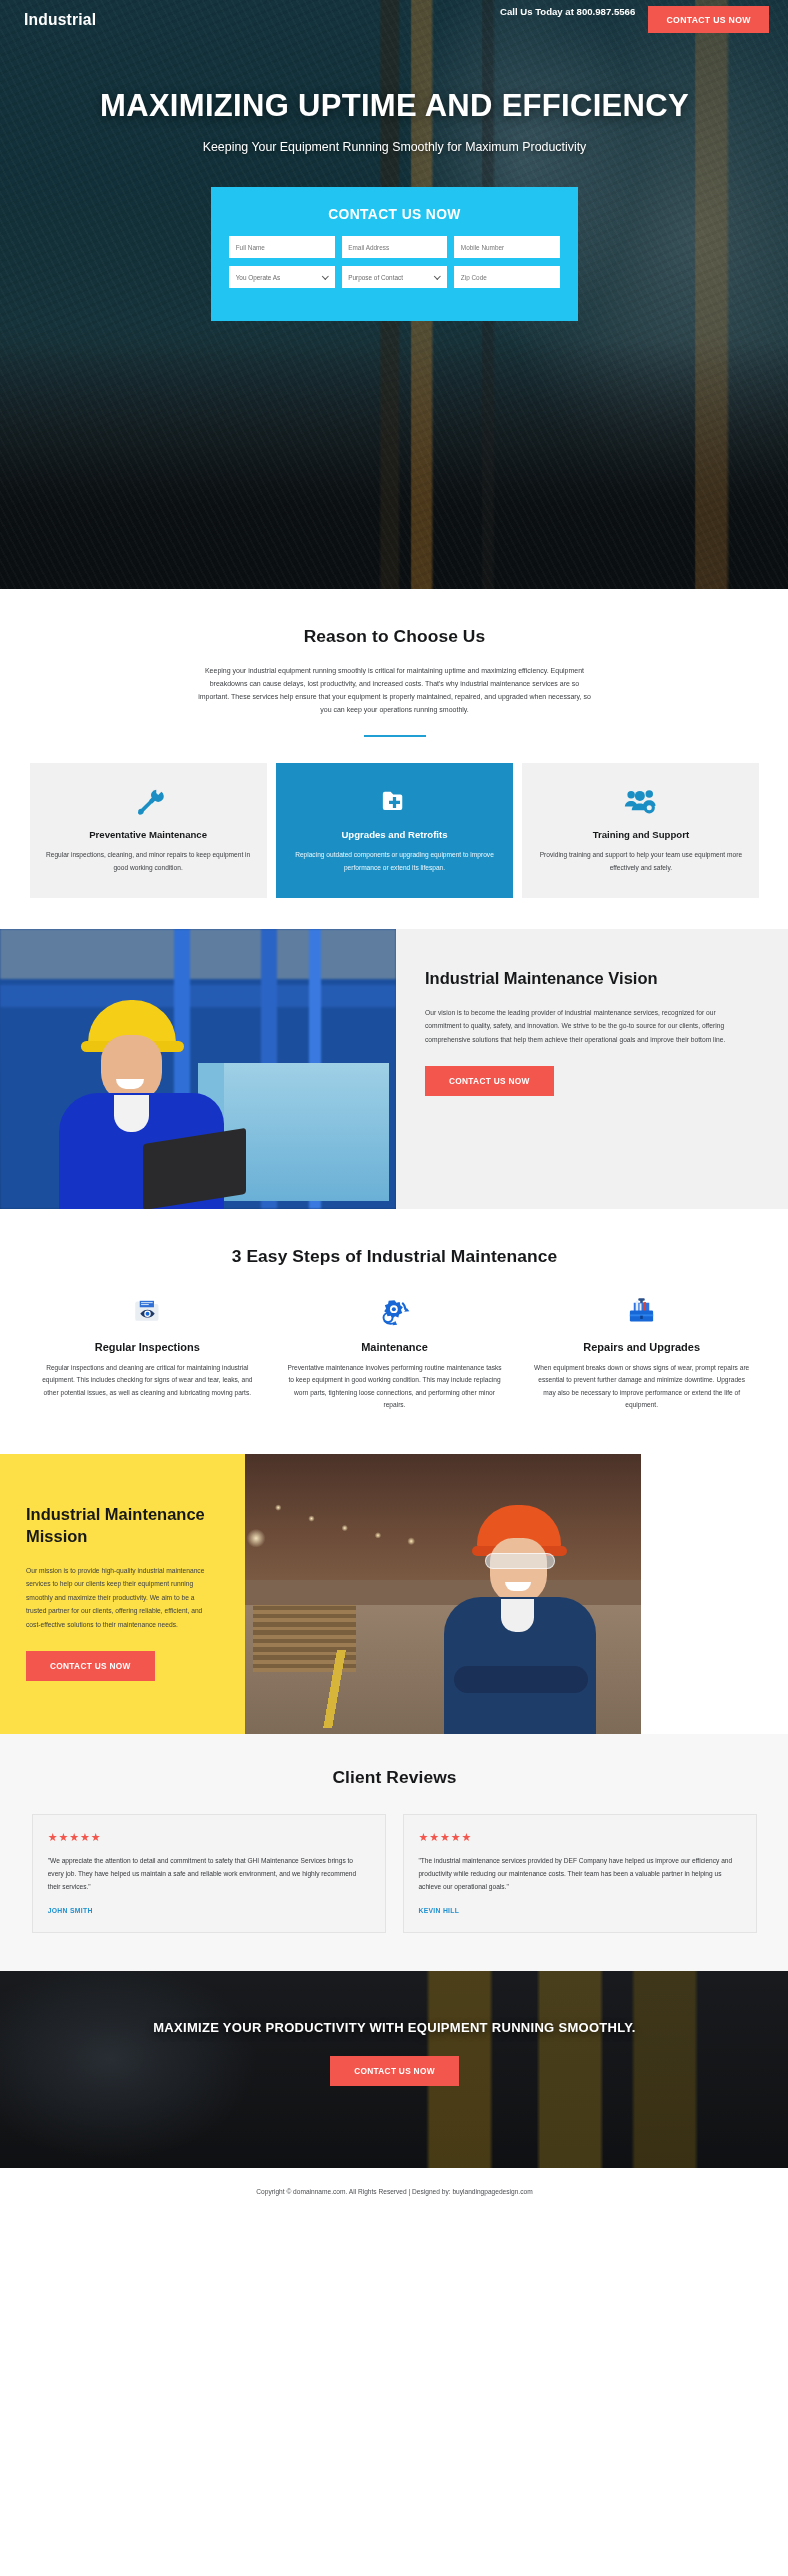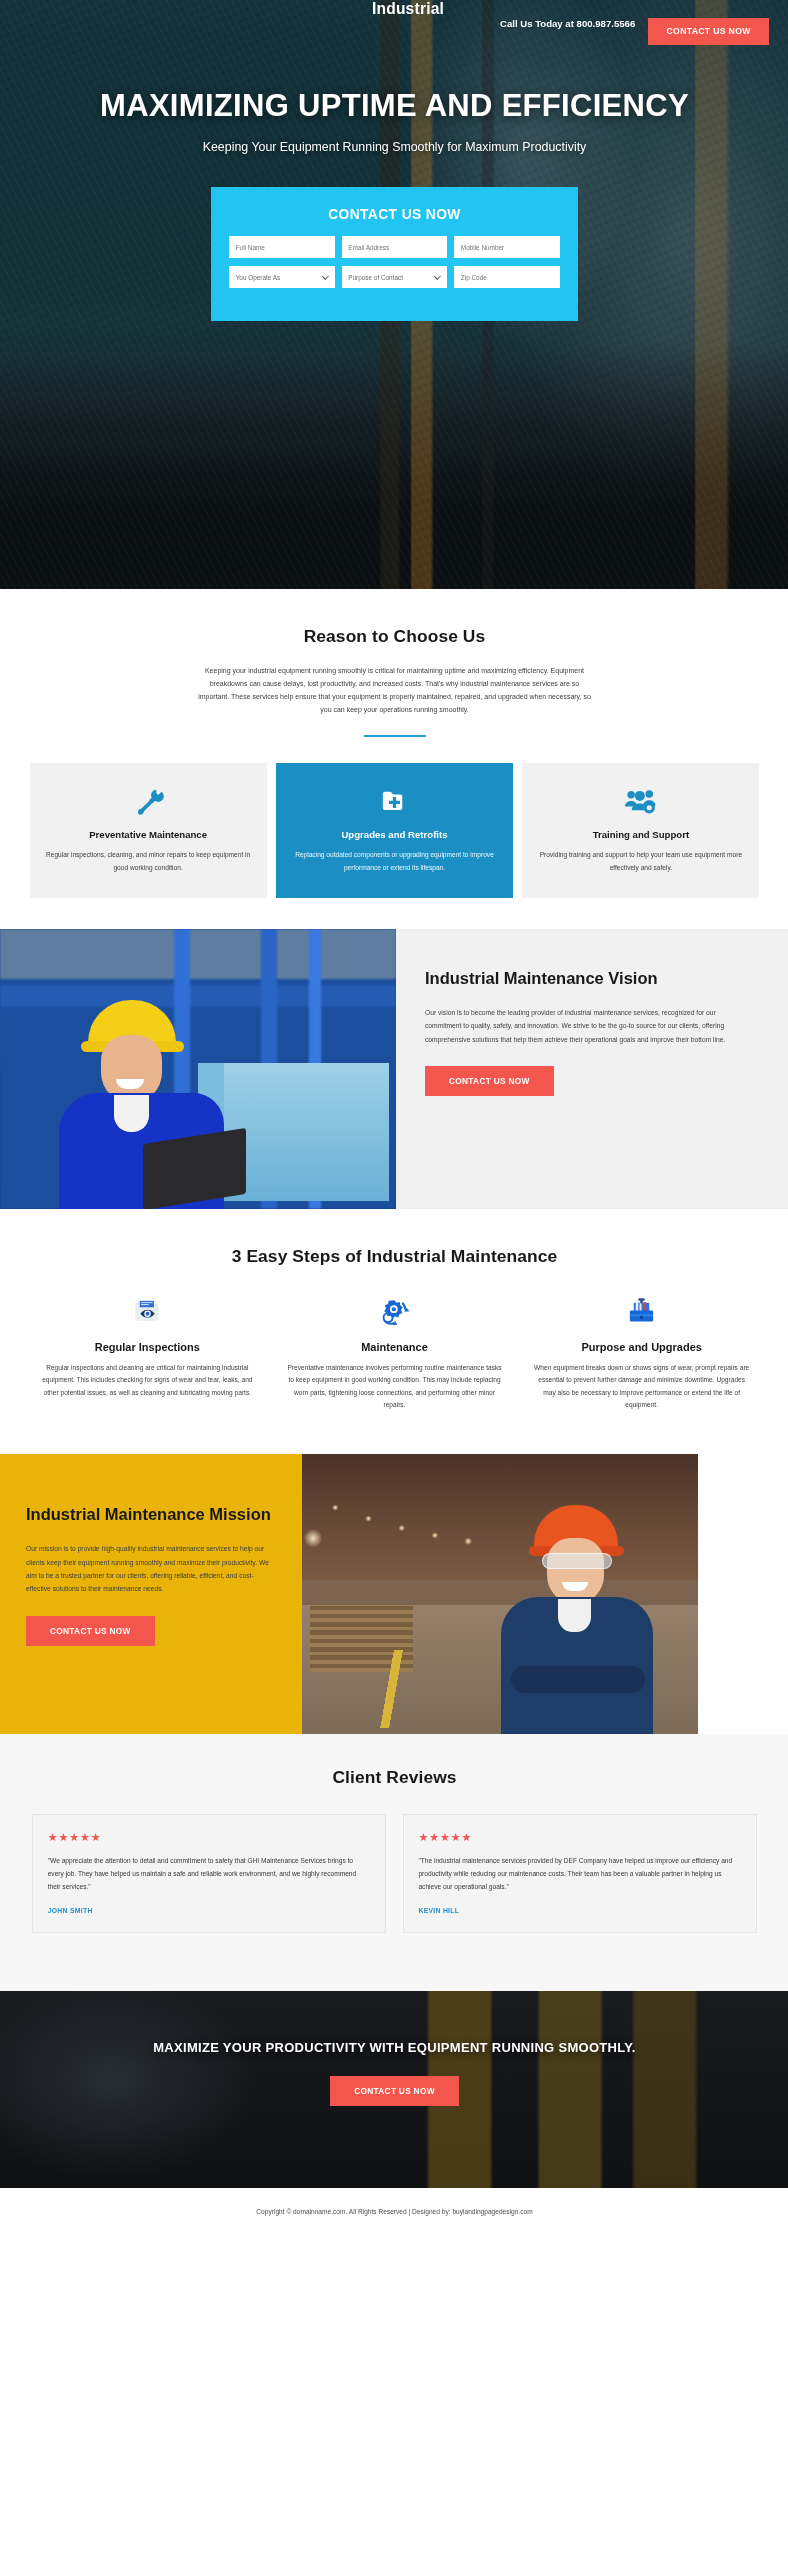--- a/index.html
+++ b/index.html
@@ -41,22 +41,21 @@
   .hero-grit { position:absolute; inset:0;
     background:
       repeating-linear-gradient(62deg, rgba(255,255,255,.022) 0 1.8px, rgba(0,0,0,0) 1.8px 6.4px),
       repeating-linear-gradient(-22deg, rgba(0,0,0,.05) 0 2.8px, rgba(0,0,0,0) 2.8px 8.3px);
   }
 
   
   .topbar {
     position:relative; z-index:5;
     height:39px; display:flex; align-items:center;
-    padding:0 20px 0 47px;
-    flex-direction:column;
+    padding:0 20px 0 24px;
   }
   .logo { color:#fff; font-size:15.6px; font-weight:bold; letter-spacing:0.2px; }
   .topbar-right { margin-left:auto; display:flex; align-items:flex-start; gap:13px; }
   .calltxt { color:#fff; font-size:9.6px; font-weight:bold; }
   .btn-red {
     background:#f2564d; color:#fff; border:none;
     font-size:8.7px; font-weight:bold; letter-spacing:0.3px;
     padding:8.3px 18.3px; cursor:pointer; display:inline-block; text-align:center;
     font-family:"Liberation Sans", sans-serif;
   }
@@ -167,21 +166,21 @@
 
   
   .steps { background:#fff; padding:37px 0 42px; }
   .steps-grid { display:flex; gap:16.5px; width:725px; margin:24px auto 0; }
   .step { flex:1; text-align:center; }
   .step-icon { height:39px; display:flex; align-items:center; justify-content:center; margin-bottom:11px; }
   .step-title { font-size:11px; font-weight:bold; color:#17181a; margin-bottom:9.2px; }
   .step-text { font-size:6.6px; line-height:1.9; color:#3e4044; padding:0 5.5px; }
 
   
-  .mission-wrap { display:flex; width:698px; background:#eab308; }
+  .mission-wrap { display:flex; width:641px; background:#fde047; }
   .mission-body { flex:1; padding:50px 31px 0 26px; }
   .img-mission { width:396px; height:280px; position:relative; overflow:hidden;
     background:linear-gradient(180deg,#5a4236 0 30%, #7d6450 30% 58%, #8b7663 58% 100%); }
   .m-ceil { position:absolute; inset:0 0 55% 0;
     background:linear-gradient(180deg,#4b3228 0%, #6b4b38 60%, #7a5a42 100%); }
   .m-lights { position:absolute; left:0; top:14%; width:70%; height:26%;
     background:
       radial-gradient(circle 4.6px at 12% 20%, #ffeec0, rgba(0,0,0,0) 70%),
       radial-gradient(circle 4.6px at 24% 35%, #ffeec0, rgba(0,0,0,0) 70%),
       radial-gradient(circle 4.6px at 36% 48%, #ffeec0, rgba(0,0,0,0) 70%),
@@ -208,21 +207,21 @@
   .mp-smile { position:absolute; left:68px; top:77px; width:26px; height:9.2px;
     background:#fff; border-radius:0 0 13px 13px; }
   .mp-body { position:absolute; left:7.3px; top:92px; width:152px; height:139px;
     background:#1f3d69; border-radius:37px 37px 0 0; }
   .mp-shirt { position:absolute; left:64px; top:94px; width:33px; height:33px;
     background:#f0f0f0; border-radius:0 0 14.7px 14.7px; }
   .mp-arms { position:absolute; left:16.5px; top:161px; width:134px; height:27.5px;
     background:#1a3057; border-radius:14.7px; }
 
   
-  .reviews { background:#f7f7f7; padding:33px 0 58px; }
+  .reviews { background:#f7f7f7; padding:33px 0 38px; }
   .rev-grid { display:flex; gap:16.5px; width:725px; margin:26px auto 0; }
   .rev { flex:1; background:#f4f4f4; border:0.9px solid #e3e3e3; padding:16.5px 14.7px 18.3px; }
   .stars { color:#f2564d; font-size:11px; letter-spacing:0.9px; margin-bottom:11px; }
   .rev-text { font-size:6.6px; line-height:1.95; color:#34373b; }
   .rev-name { margin-top:13px; font-size:6.8px; font-weight:bold; color:#1f8fd0; letter-spacing:0.3px; }
 
   
   .cta {
     position:relative; width:789px; height:197px; overflow:hidden;
     background:#1b1c1e;
@@ -413,21 +412,21 @@
             <rect x="22" y="7" width="4" height="6" fill="#2b4f86"></rect>
             <rect x="12" y="12" width="24" height="14" fill="#2f74e0"></rect>
             <rect x="15" y="9" width="4" height="17" fill="#e8eef7"></rect>
             <rect x="21" y="13" width="3" height="13" fill="#e8eef7"></rect>
             <rect x="27" y="11" width="4" height="15" fill="#d7453a"></rect>
             <rect x="6" y="24" width="36" height="17" rx="2" fill="#1767d6"></rect>
             <rect x="6" y="30" width="36" height="3" fill="#2f84ee"></rect>
             <rect x="22" y="32" width="4" height="5" fill="#0d3f8c"></rect>
           </svg>
         </div>
-        <div class="step-title">Purpose and Upgrades</div>
+        <div class="step-title">Repairs and Upgrades</div>
         <div class="step-text">When equipment breaks down or shows signs of wear, prompt repairs are essential to prevent further damage and minimize downtime. Upgrades may also be necessary to improve performance or extend the life of equipment.</div>
       </div>
 
     </div>
   </section>
 
   <section class="mission-wrap">
     <div class="mission-body">
       <h2 class="split-h2">Industrial Maintenance Mission</h2>
       <p class="split-p">Our mission is to provide high-quality industrial maintenance services to help our clients keep their equipment running smoothly and maximize their productivity. We aim to be a trusted partner for our clients, offering reliable, efficient, and cost-effective solutions to their maintenance needs.</p>

